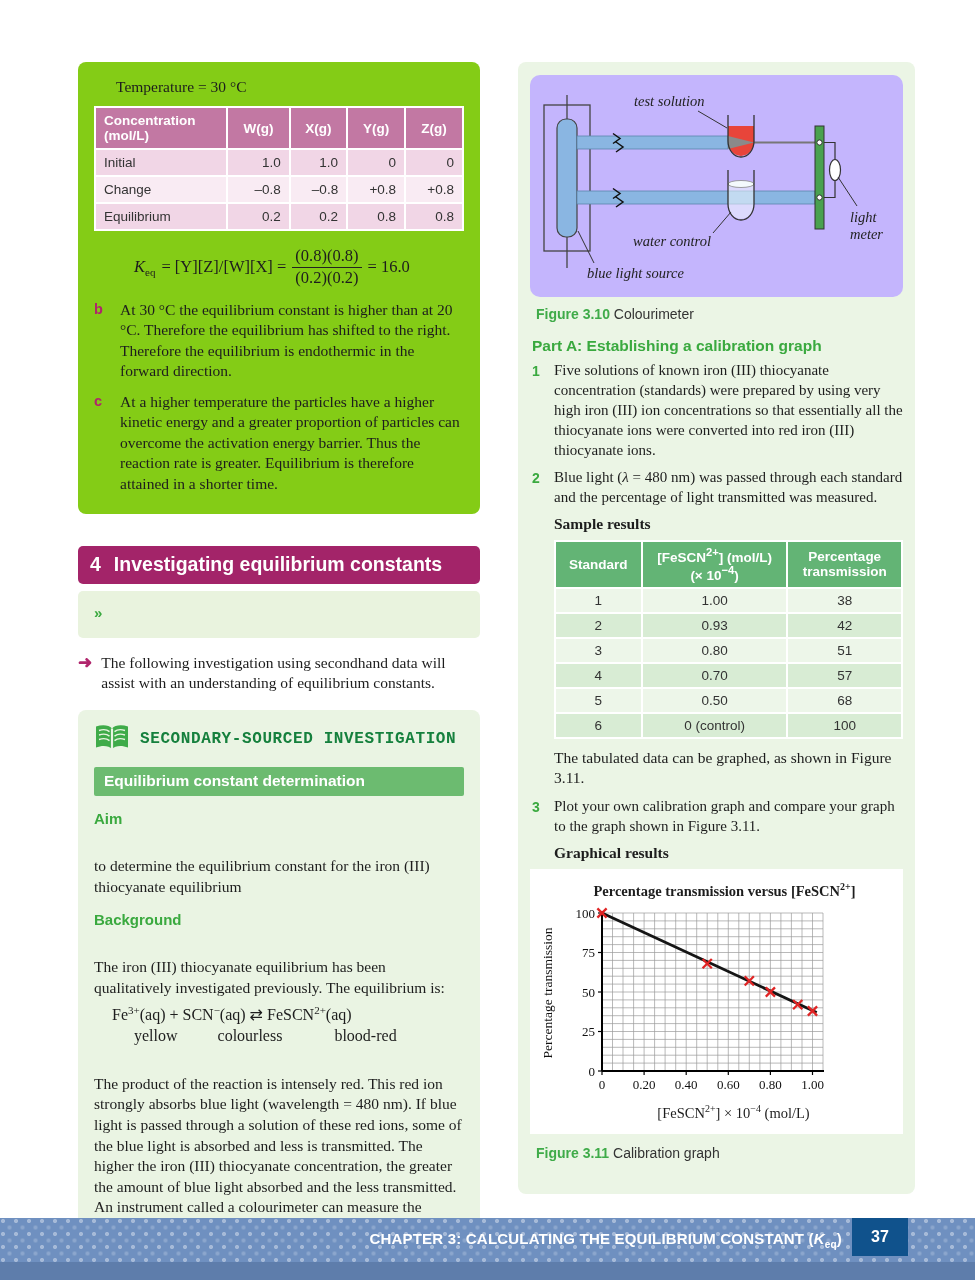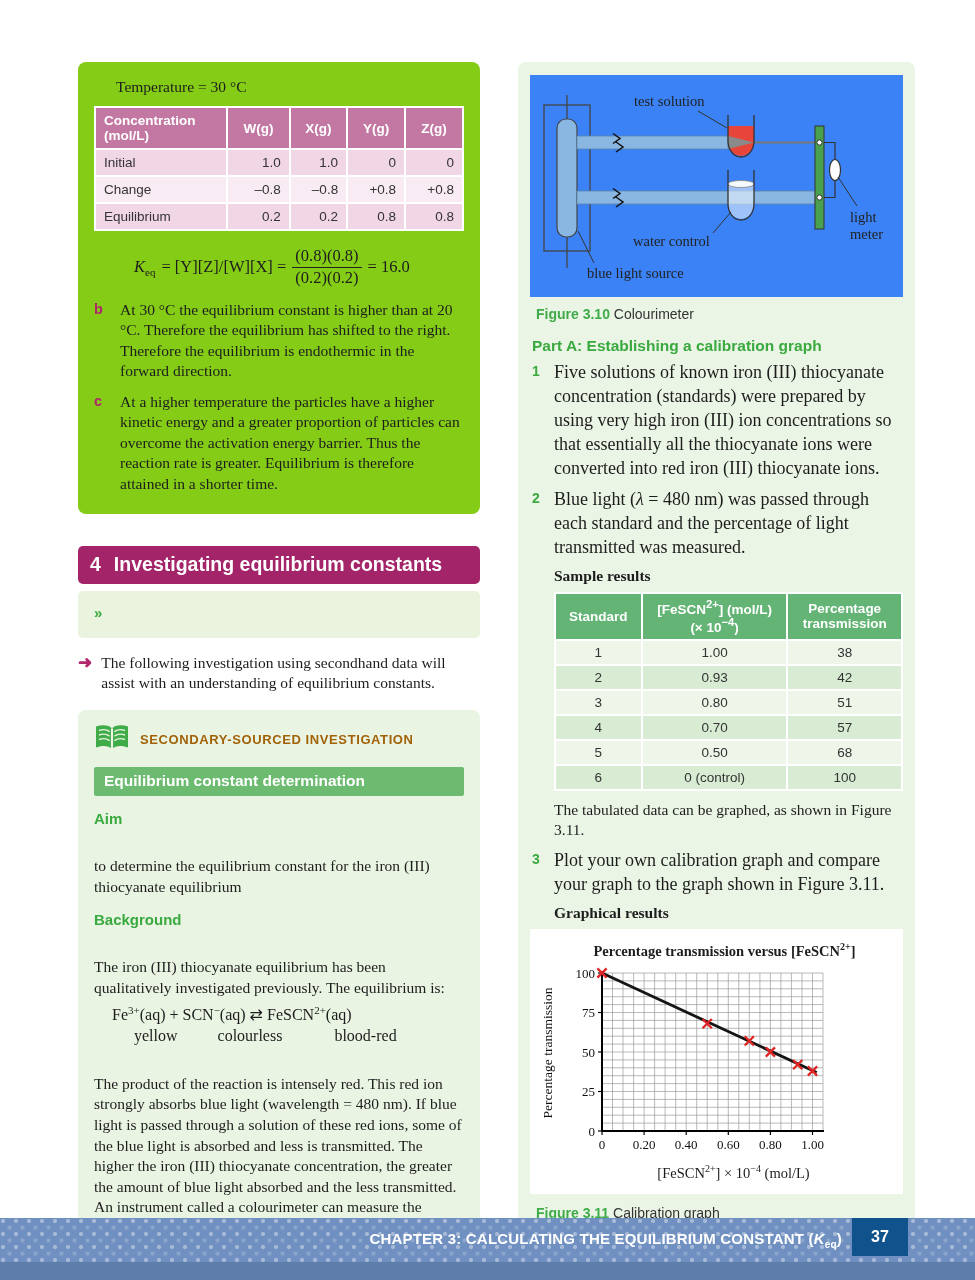--- a/index.html
+++ b/index.html
@@ -44,46 +44,46 @@
   .outcome-box .chev{color:#3aa93f;font-weight:bold;font-size:15px;margin-right:11px;}
   .outcome-box i{font-style:italic;}
   .outcome-box sub{font-size:10px;}
 
   .arrow-note{margin-top:15px;display:flex;}
   .arrow-note .ar{color:#b0256c;font-size:17px;font-weight:bold;margin:0 9px 0 0;line-height:1.2;}
   .arrow-note .tx{font-size:15.5px;line-height:1.3;}
 
   .invest-box{margin-top:17px;background:#eaf4e3;border-radius:8px;padding:13px 16px 22px 16px;}
   .invest-header{display:flex;align-items:center;gap:10px;}
-  .invest-title{font-family:Liberation Sans, sans-serif;font-weight:bold;font-size:13px;
-    letter-spacing:.6px;color:#a16207;}
+  .invest-title{font-family:Liberation Mono, monospace;font-weight:bold;font-size:16px;
+    letter-spacing:.6px;color:#15803d;}
   .sub-banner{margin-top:11px;background:#6cbb70;color:#fff;border-radius:2px;
     font-family:"Liberation Sans",sans-serif;font-weight:bold;font-size:15.5px;padding:5px 10px 6px 10px;}
   .green-h{font-family:"Liberation Sans",sans-serif;font-weight:bold;font-size:15px;color:#3aa93f;
     margin:14px 0 3px 0;}
   .body-tx{font-size:15.5px;line-height:1.33;margin-top:29px;}
   .chem-eq{font-size:16px;margin:6px 0 2px 18px;}
   .chem-eq sup{font-size:11px;}
   .species{font-size:16px;margin:2px 0 8px 18px;}
   .species .s1{margin-left:22px;}
   .species .s2{margin-left:36px;}
   .species .s3{margin-left:48px;}
 
   
   .col-right{position:absolute;left:518px;top:62px;width:397px;}
   .green-box{background:#ebf5e5;border-radius:8px;padding:13px 12px 18px 12px;}
-  .diagram-panel{background:#3b82f6;border-radius:0;}
+  .diagram-panel{background:#c4b5fd;border-radius:10px;font-style:italic;}
   .fig-cap{margin:9px 0 15px 6px;font-family:"Liberation Sans",sans-serif;font-size:14px;color:#333;}
   .fig-cap .fl{color:#3fab49;font-weight:bold;}
   .part-h{font-family:"Liberation Sans",sans-serif;font-weight:bold;font-size:15.5px;color:#3aa93f;
     margin:0 0 6px 2px;}
   .step{display:flex;margin:0 0 7px 2px;}
   .step .num{font-family:"Liberation Sans",sans-serif;font-weight:bold;color:#3aa93f;
     width:22px;flex:0 0 22px;font-size:14px;padding-top:2px;}
-  .step .tx{font-size:18px;line-height:1.33;}
+  .step .tx{font-size:15px;line-height:1.33;}
   .serif-h{font-weight:bold;font-size:15.5px;margin:4px 0 7px 24px;}
   table.results{border-collapse:collapse;font-family:"Liberation Sans",sans-serif;font-size:13.5px;
     margin-left:24px;width:349px;}
   table.results th, table.results td{border:2.5px solid #ffffff;padding:4px 6px;text-align:center;}
   table.results th{background:#63b475;color:#fff;font-weight:bold;}
   table.results td{color:#333;}
   table.results tr.gA td{background:#edf6e9;}
   table.results tr.gB td{background:#d8ecd4;}
   table.results th.w1{width:25%;} table.results th.w2{width:42%;} table.results th.w3{width:33%;}
   .note-tx{font-size:15.5px;line-height:1.33;margin:9px 0 8px 24px;}

